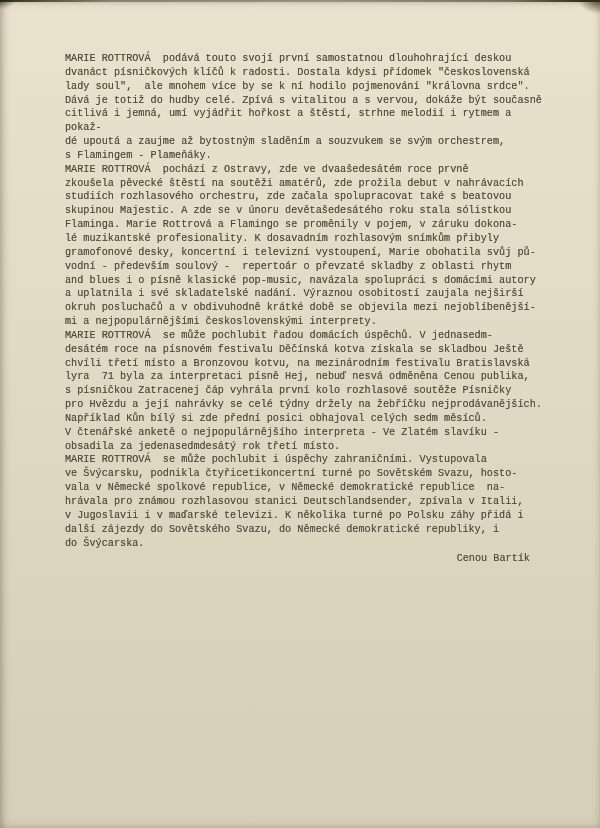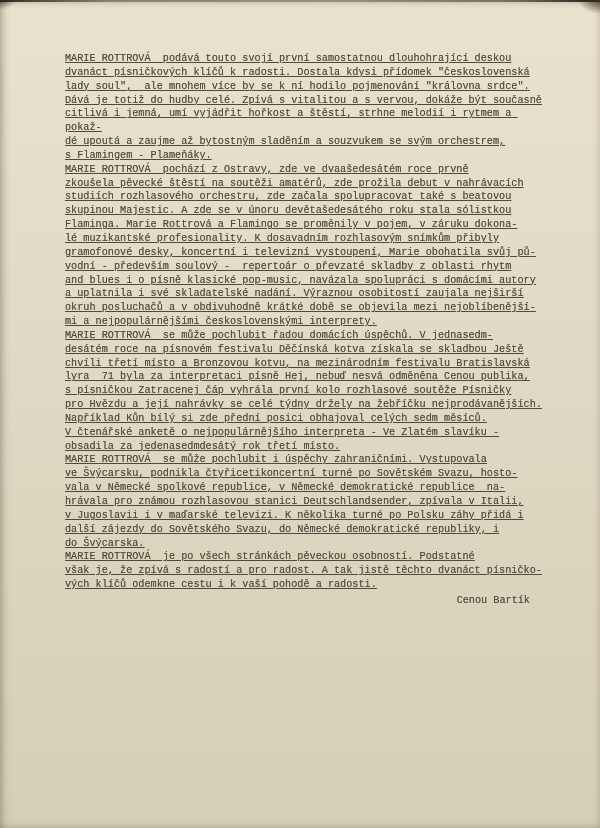--- a/index.html
+++ b/index.html
@@ -66,21 +66,20 @@
     width: 484px;
     font-family: "Liberation Mono", "DejaVu Sans Mono", monospace;
     font-size: 10.2px;
     line-height: 13.85px;
     color: var(--ink);
     text-shadow: 0 0 0.5px rgba(81, 73, 61, 0.55);
   }
   .para {
     margin: 0;
     white-space: pre-wrap;
-    text-decoration: underline;
   }
   .signature {
     margin: 2px 0 0 0;
     padding-right: 19px;
     text-align: right;
     white-space: pre;
   }
 </style>
 </head>
 <body>
@@ -115,21 +114,18 @@
 Například Kůn bílý si zde přední posici obhajoval celých sedm měsíců.
 V čtenářské anketě o nejpopulárnějšího interpreta - Ve Zlatém slavíku -
 obsadila za jedenasedmdesátý rok třetí místo.</div>
     <div class="para">MARIE ROTTROVÁ  se může pochlubit i úspěchy zahraničními. Vystupovala
 ve Švýcarsku, podnikla čtyřicetikoncertní turné po Sovětském Svazu, hosto-
 vala v Německé spolkové republice, v Německé demokratické republice  na-
 hrávala pro známou rozhlasovou stanici Deutschlandsender, zpívala v Italii,
 v Jugoslavii i v maďarské televizi. K několika turné po Polsku záhy přidá i
 další zájezdy do Sovětského Svazu, do Německé demokratické republiky, i
 do Švýcarska.</div>
-    <div class="para">MARIE ROTTROVÁ  je po všech stránkách pěveckou osobností. Podstatné
-však je, že zpívá s radostí a pro radost. A tak jistě těchto dvanáct písničko-
-vých klíčů odemkne cestu i k vaší pohodě a radosti.</div>
     <div class="signature">Cenou Bartík</div>
   </div>
   <div class="edge-top"></div>
   <div class="corner-smudge-tl"></div>
   <div class="corner-smudge-tr"></div>
 </div>
 
 </body></html>

